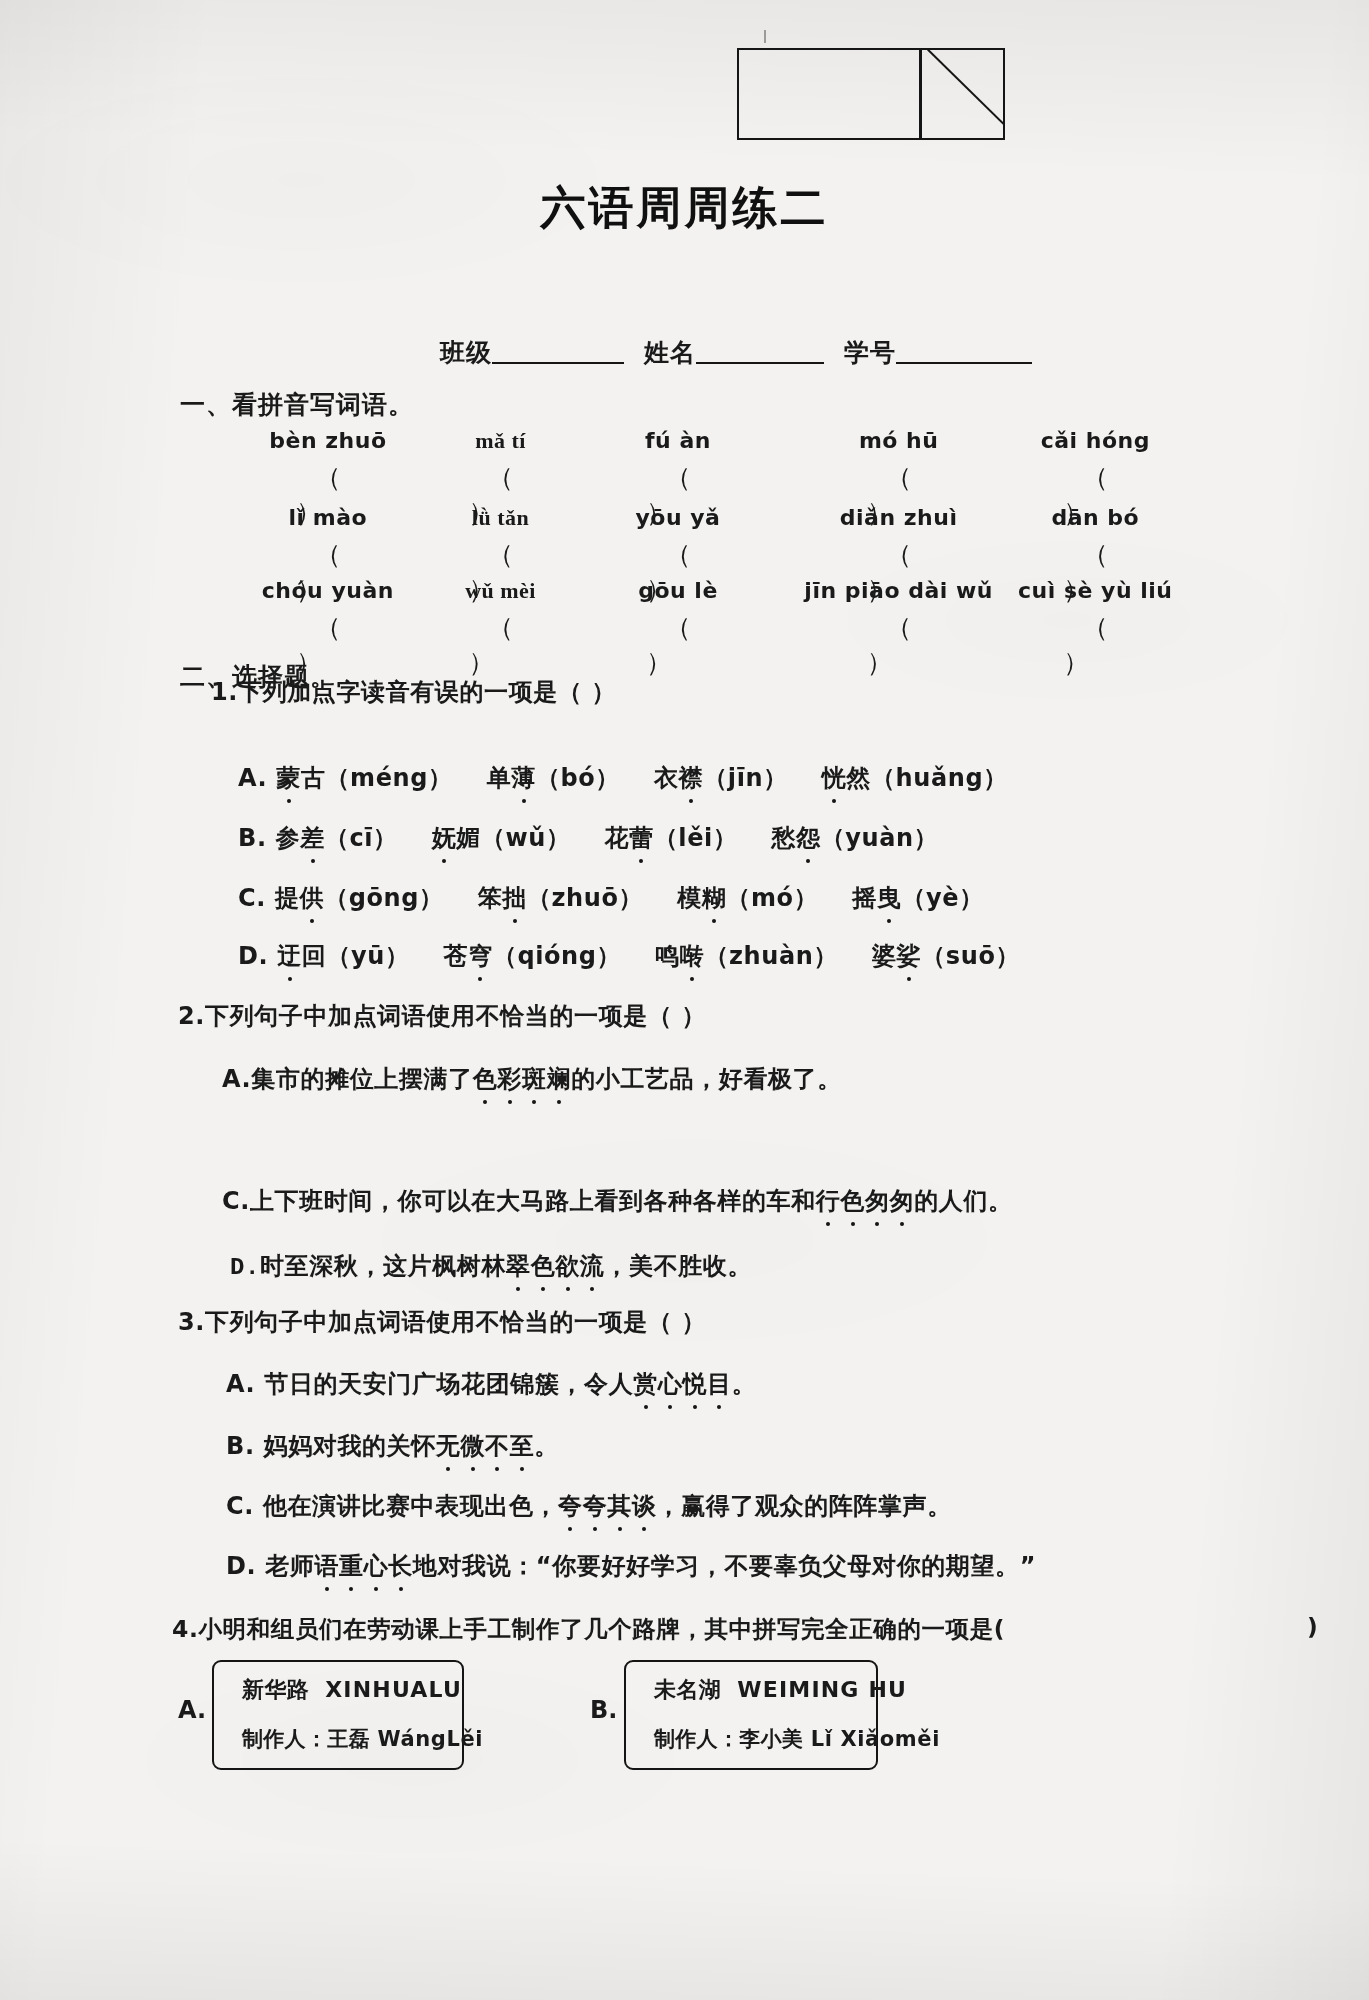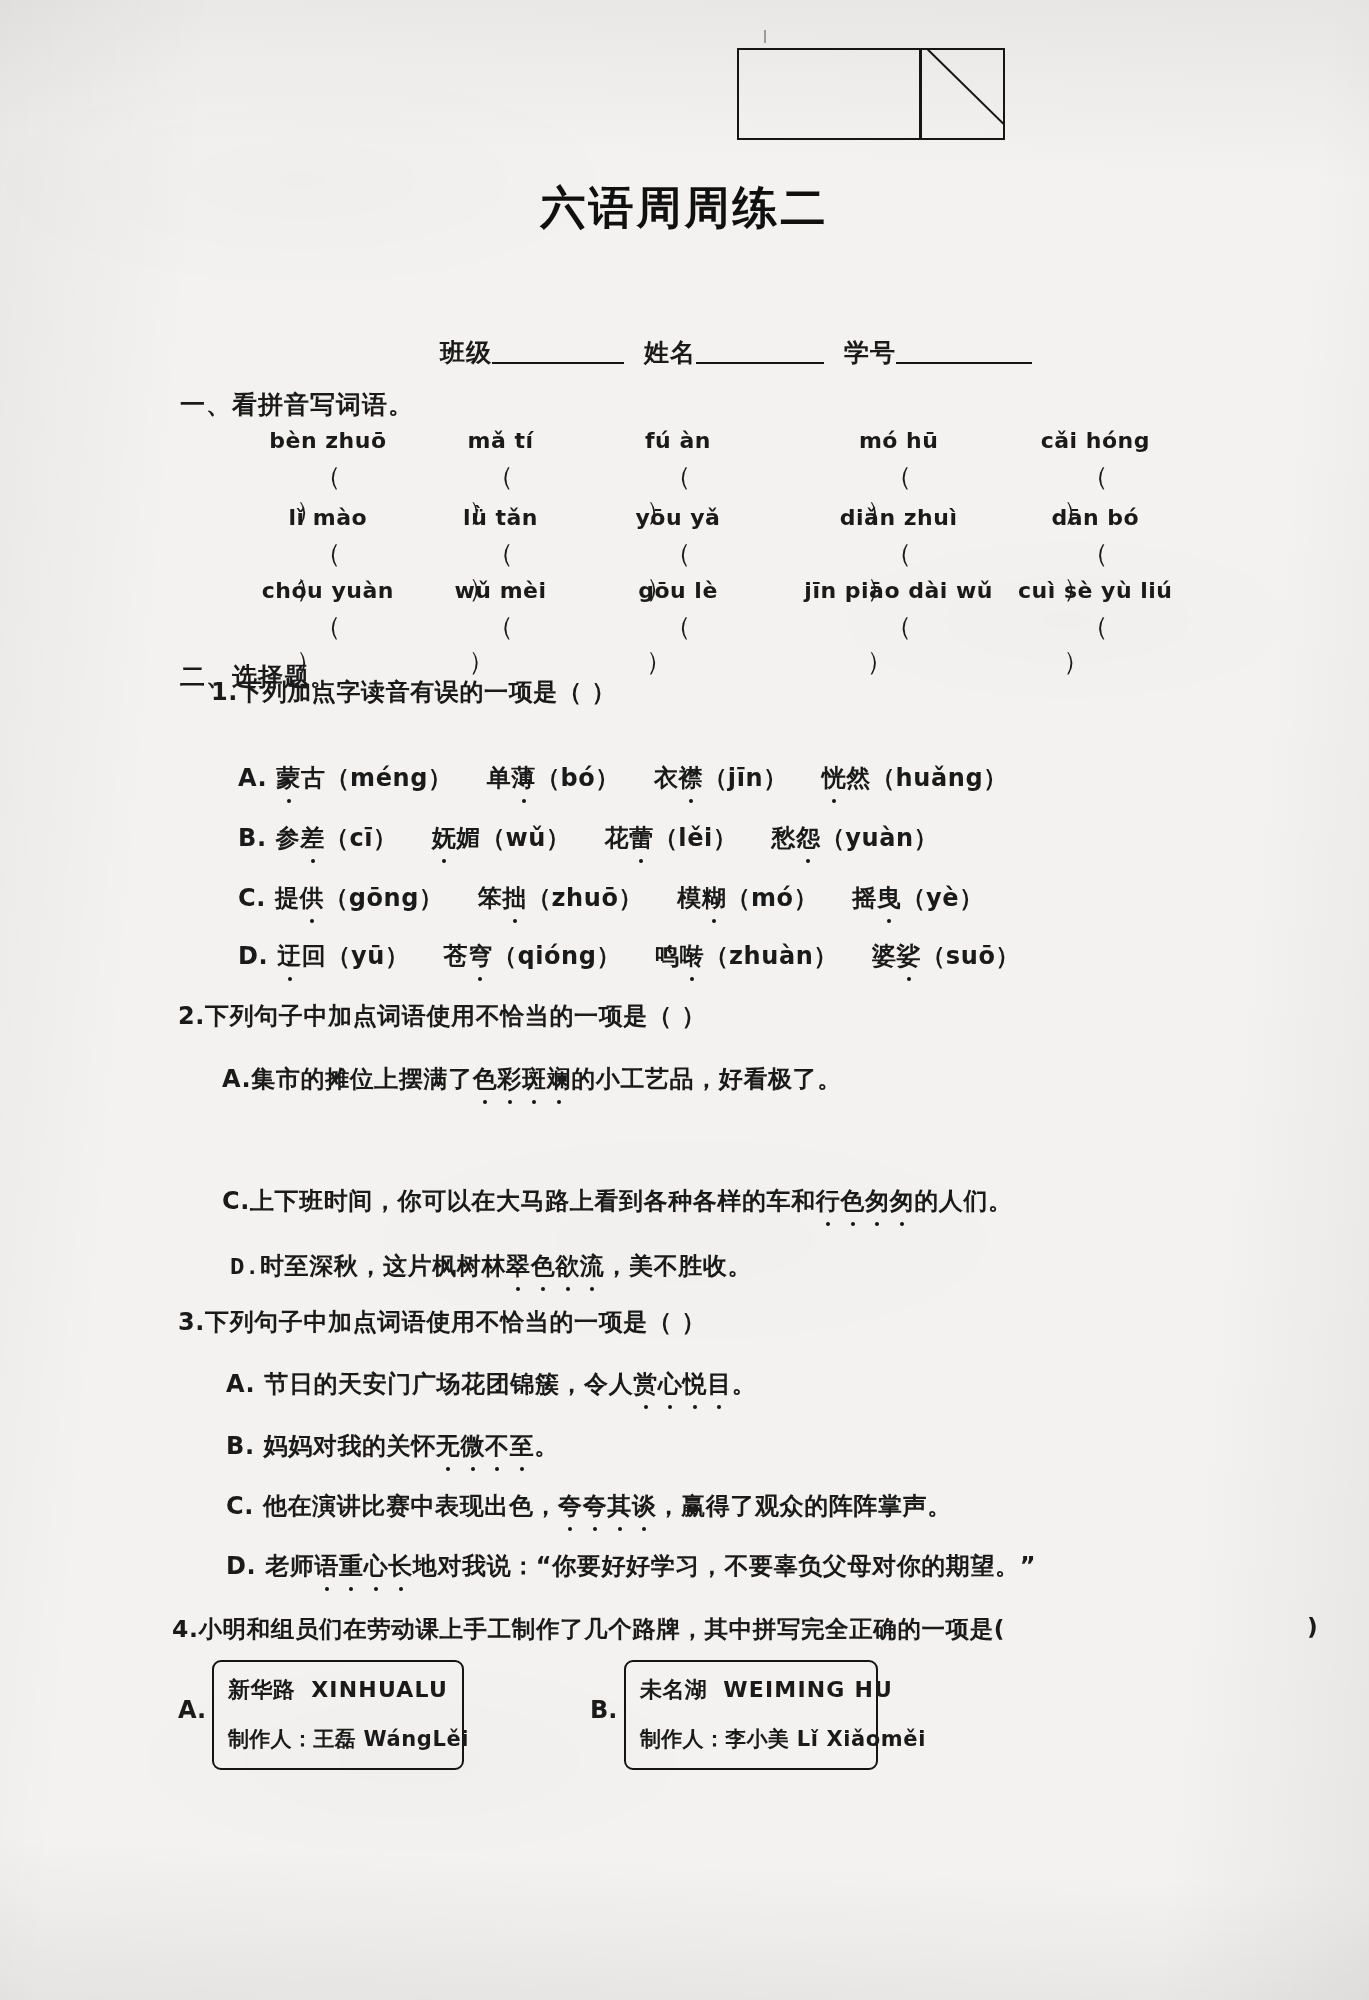--- a/index.html
+++ b/index.html
@@ -145,21 +145,21 @@
   }
   .brk-cell {
     text-align: center;
     font-family: "DejaVu Serif", serif;
     letter-spacing: 38px;
     text-indent: 38px;
   }
   
   .c0 { width: 50px; }
   .c1 { width: 175px; }
-  .c2 { width: 185px; }
+  .c2 { width: 185px; font-family: Liberation Serif, serif; }
   .c3 { width: 185px; }
   .c4 { width: 200px; margin-left: 36px; }
   .c5 { width: 210px; }
   
   .q {
     position: absolute;
     left: 178px;
     font-size: 24px;
     font-weight: 700;
     letter-spacing: .6px;
@@ -230,21 +230,21 @@
   }
   .sign-box {
     position: absolute;
     left: 34px;
     top: 0;
     width: 252px;
     height: 110px;
     border: 2.5px solid #141414;
     border-radius: 9px;
     box-sizing: border-box;
-    padding: 13px 0 0 14px;
+    padding: 13px 0 0 28px;
   }
   #sign-b .sign-box { width: 254px; }
   .sign-line-1 {
     font-size: 22px;
     font-weight: 700;
     white-space: nowrap;
     letter-spacing: .4px;
   }
   .sign-line-1 .latin { margin-left: 16px; letter-spacing: 1.2px; }
   .sign-line-2 {

